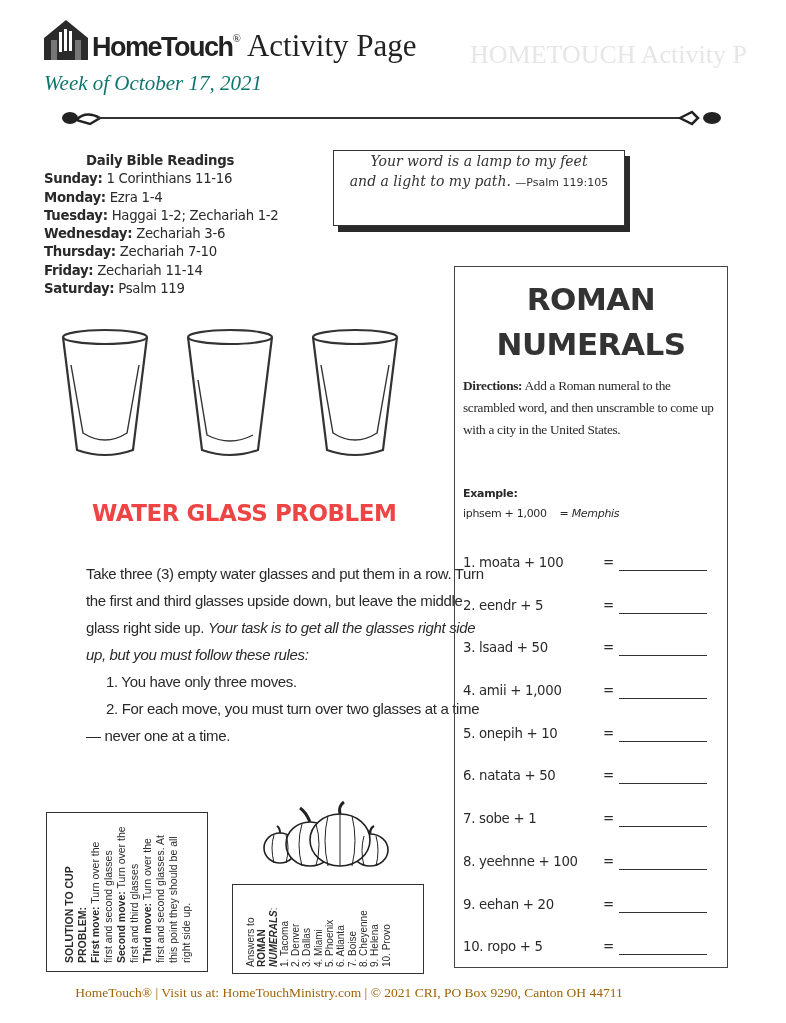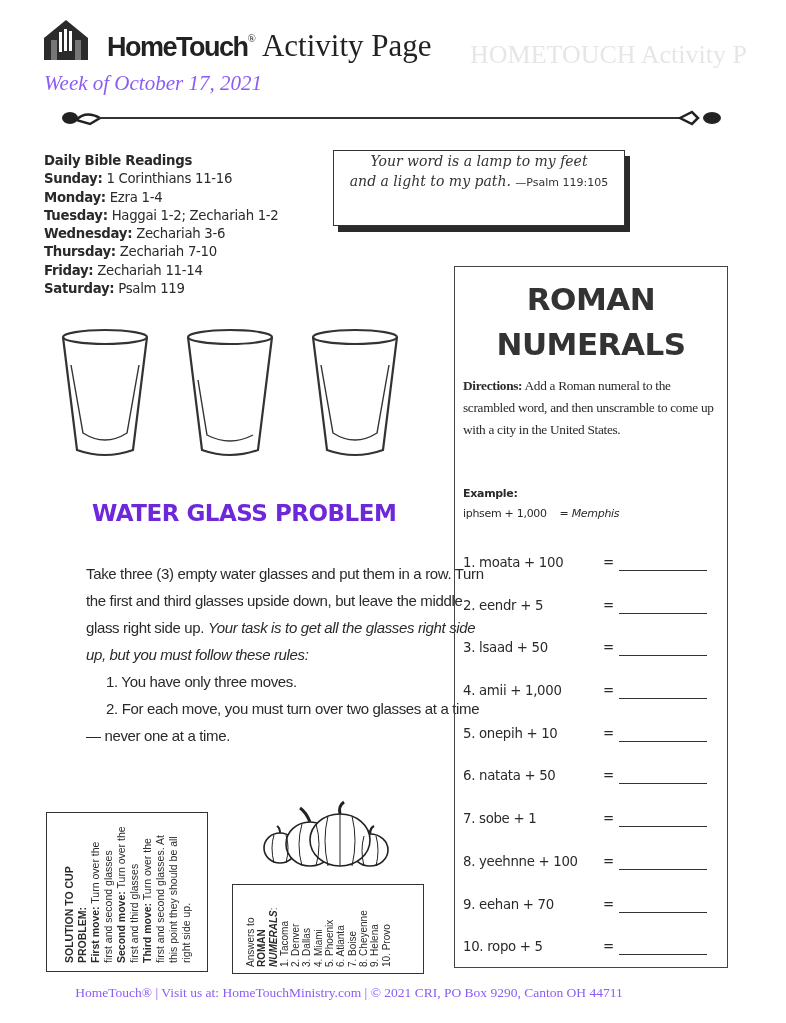--- a/index.html
+++ b/index.html
@@ -1,37 +1,37 @@
 <!DOCTYPE html>
 <html><head>
 <meta charset="utf-8">
 <style>
   html,body{margin:0;padding:0;background:#fff;}
   body{width:786px;height:1023px;position:relative;overflow:hidden;color:#2a2a2a;font-family:"Liberation Sans",sans-serif;}
   .abs{position:absolute;}
   
   #logo{left:44px;top:18px;width:44px;height:44px;}
   #brand{left:92px;top:28px;font-family:"Liberation Serif",serif;font-size:31px;color:#222;white-space:nowrap;}
-  #brand .ht{font-family:"Liberation Sans",sans-serif;font-weight:bold;font-size:27px;letter-spacing:-1.5px;margin-left:15px;}
+  #brand .ht{font-family:"Liberation Sans",sans-serif;font-weight:bold;font-size:27px;letter-spacing:-1.5px;}
   #brand .reg{font-size:11px;vertical-align:top;position:relative;top:4px;}
-  #week{left:44px;top:71px;font-family:"Liberation Serif",serif;font-style:italic;font-size:21px;color:#8b5cf6;}
+  #week{left:44px;top:71px;font-family:"Liberation Serif",serif;font-style:italic;font-size:21px;color:#0f766e;}
   #rule{left:60px;top:108px;width:670px;height:20px;}
   
   #bible{left:44px;top:152px;font-size:13.3px;line-height:18.3px;font-family:"DejaVu Sans",sans-serif;letter-spacing:-0.3px;}
-  #bible .h{font-weight:bold;}
+  #bible .h{font-weight:bold;margin-left:42px;}
   #bible b{font-weight:bold;}
   
   #verse{left:333px;top:150px;width:290px;height:74px;border:1.5px solid #333;background:#fff;box-shadow:5px 6px 0 #2a2a2a;text-align:center;font-family:"DejaVu Serif",serif;font-style:italic;}
   #verse .t{font-size:18px;font-weight:bold;margin-top:6px;color:#333;}
   #verse .l{font-size:14px;line-height:20px;color:#333;}
   #verse .ref{font-family:"DejaVu Sans",sans-serif;font-style:normal;font-size:11px;text-align:right;}
   
   #glasses{left:55px;top:325px;width:360px;height:140px;}
   
-  #wgp-title{left:92px;top:500px;font-size:23px;font-weight:bold;color:#6d28d9;font-family:"DejaVu Sans",sans-serif;letter-spacing:-0.5px;}
+  #wgp-title{left:92px;top:500px;font-size:23px;font-weight:bold;color:#ef4444;font-family:"DejaVu Sans",sans-serif;letter-spacing:-0.5px;}
   #wgp{left:44px;top:560px;width:400px;font-size:15px;line-height:27px;font-family:Liberation Sans, sans-serif;letter-spacing:-0.35px;margin-left:42px;}
   #wgp p{margin:0;}
   #wgp .rule{padding-left:20px;}
   
   #roman{left:454px;top:266px;width:272px;height:700px;border:1.5px solid #444;}
   #roman .t{position:absolute;left:0;right:0;text-align:center;font-weight:bold;font-size:31px;line-height:45px;top:10px;font-family:"DejaVu Sans",sans-serif;color:#333;letter-spacing:-0.5px;}
   #roman .dir{position:absolute;left:8px;right:8px;top:108px;font-size:13.3px;line-height:22px;font-family:Liberation Serif, serif;letter-spacing:-0.3px;}
   #roman .ex{position:absolute;left:8px;top:217px;font-size:11px;line-height:20px;font-family:"DejaVu Sans",sans-serif;letter-spacing:-0.3px;}
   #roman .probs{position:absolute;left:8px;top:284px;width:260px;}
   .prob{height:42.7px;position:relative;font-size:13.3px;font-family:"DejaVu Sans",sans-serif;letter-spacing:-0.3px;}
@@ -40,21 +40,21 @@
   .prob .blank{position:absolute;left:156px;top:19px;width:88px;border-bottom:1.2px solid #333;}
   
   #sol{left:46px;top:812px;width:160px;height:158px;border:1.5px solid #333;}
   #sol .rot{position:absolute;left:16px;top:150px;width:140px;transform:rotate(-90deg);transform-origin:0 0;font-size:10.5px;line-height:13px;font-family:"Liberation Sans",sans-serif;}
   
   #pumpkins{left:258px;top:800px;width:140px;height:72px;}
   
   #ans{left:232px;top:884px;width:190px;height:88px;border:1.5px solid #333;}
   #ans .rot{position:absolute;left:12px;top:82px;width:80px;transform:rotate(-90deg);transform-origin:0 0;font-size:10px;line-height:11.3px;font-family:"Liberation Sans",sans-serif;}
   
-  #footer{left:0;width:698px;top:985px;text-align:center;font-family:"Liberation Serif",serif;font-size:13.5px;color:#8b5cf6;}
+  #footer{left:0;width:698px;top:985px;text-align:center;font-family:"Liberation Serif",serif;font-size:13.5px;color:#a16207;}
   
   .ghost{color:#e6e6e6;font-family:"Liberation Sans",sans-serif;}
 </style>
 </head>
 <body>
 
 <div class="abs ghost" style="left:470px;top:40px;font-size:26px;font-family:'Liberation Serif',serif;">HOMETOUCH Activity P</div>
 
 <svg class="abs" id="logo" viewBox="0 0 44 44">
   <polygon points="0,20 22,2 44,20 44,42 0,42" fill="#2b2b2b"></polygon>
@@ -166,21 +166,21 @@
         <span class="q">7. sobe  + 1</span>
         <span class="eq">=</span>
         <span class="blank"></span>
       </div>
     <div class="prob">
         <span class="q">8. yeehnne + 100</span>
         <span class="eq">=</span>
         <span class="blank"></span>
       </div>
     <div class="prob">
-        <span class="q">9. eehan + 70</span>
+        <span class="q">9. eehan + 20</span>
         <span class="eq">=</span>
         <span class="blank"></span>
       </div>
     <div class="prob">
         <span class="q">10. ropo + 5</span>
         <span class="eq">=</span>
         <span class="blank"></span>
       </div>
   </div>
 </div>

